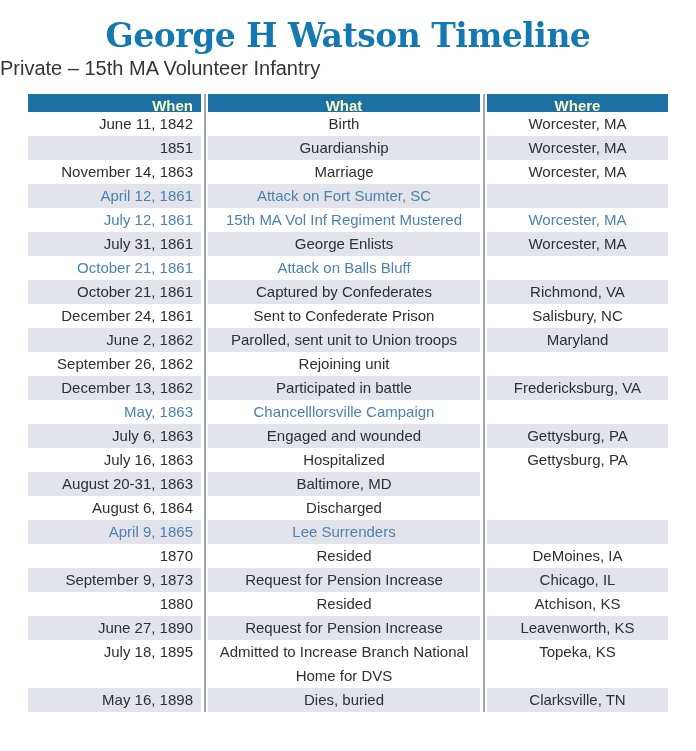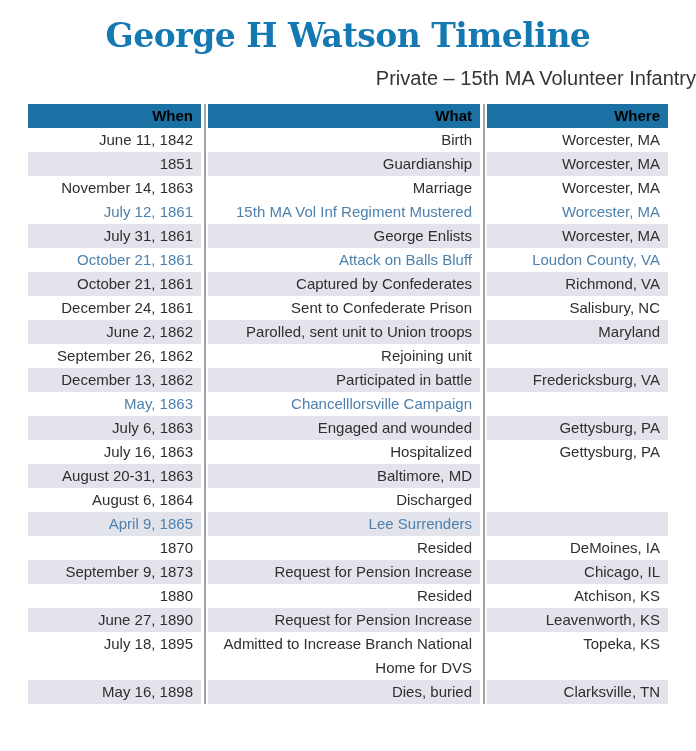--- a/index.html
+++ b/index.html
@@ -13,52 +13,52 @@
   .title{
     margin-top:16px;
     text-align:center;
     font-family:"DejaVu Serif",serif;
     font-weight:bold;
     font-size:33px;
     letter-spacing:-0.5px;
     color:var(--title-blue,#1478b2);
   }
   .subtitle{
-    text-align:right;
+    text-align:left;
     font-size:20px;
     color:#353535;
-    margin-top:12px;
+    margin-top:2px;
   }
   .table{
     position:relative;
     margin:14px 0 0 28px;
     width:640px;
   }
   .thead,.row{
     display:grid;
     grid-template-columns:173px 272px 181px;
     column-gap:7px;
   }
   .thead .cell{
     background:var(--header-blue,#1b71a4);
-    color:#000000;
+    color:#fef9c3;
     font-weight:bold;
     font-size:15px;
     line-height:23px;
-    height:24px;
+    height:18px;
   }
   .cell{
     padding:0 8px;
     font-size:15px;
     line-height:24px;
     color:#2f2f2f;
     box-sizing:border-box;
   }
   .when{text-align:right;}
-  .what,.where{text-align:right;}
+  .what,.where{text-align:center;}
   .row.shade .cell{background:var(--row-shade,#e3e3eb);}
   .row.hl .cell{color:var(--highlight-text,#4d81ae);}
   .vline{
     position:absolute;
     top:0;bottom:0;
     width:1.5px;
     background:var(--divider,#a0a4ae);
   }
   .vline1{left:176px;}
   .vline2{left:455px;}
@@ -88,39 +88,40 @@
     <div class="cell where">Worcester, MA</div>
   </div>
 
   <div class="row">
     <div class="cell when">November 14, 1863</div>
     <div class="cell what">Marriage</div>
     <div class="cell where">Worcester, MA</div>
   </div>
 
   <div class="row shade hl">
+    <div class="cell when">April 12, 1861</div>
+    <div class="cell what">Attack on Fort Sumter, SC</div>
     <div class="cell where"></div>
   </div>
 
   <div class="row hl">
     <div class="cell when">July 12, 1861</div>
     <div class="cell what">15th MA Vol Inf Regiment Mustered</div>
     <div class="cell where">Worcester, MA</div>
   </div>
 
   <div class="row shade">
     <div class="cell when">July 31, 1861</div>
     <div class="cell what">George Enlists</div>
     <div class="cell where">Worcester, MA</div>
   </div>
 
   <div class="row hl">
     <div class="cell when">October 21, 1861</div>
     <div class="cell what">Attack on Balls Bluff</div>
-    <div class="cell where">Loudon County, VA</div>
   </div>
 
   <div class="row shade">
     <div class="cell when">October 21, 1861</div>
     <div class="cell what">Captured by Confederates</div>
     <div class="cell where">Richmond, VA</div>
   </div>
 
   <div class="row">
     <div class="cell when">December 24, 1861</div>

